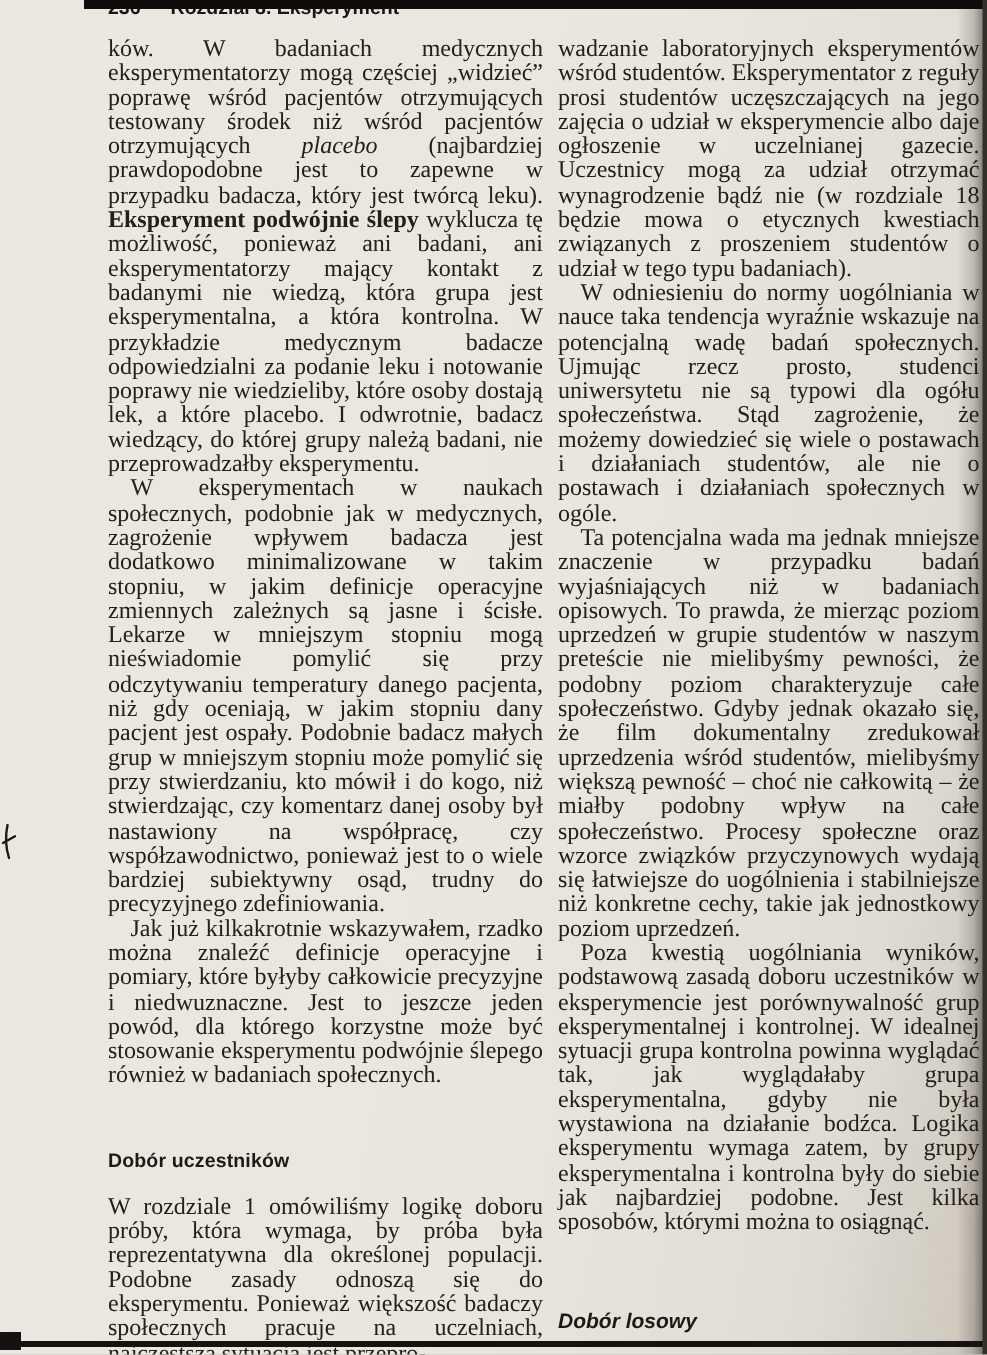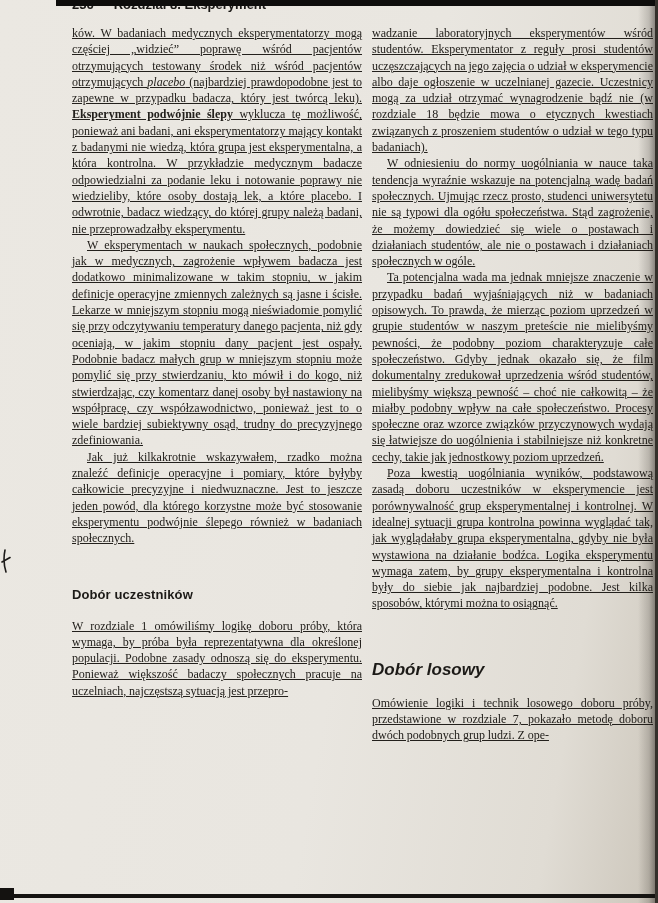--- a/index.html
+++ b/index.html
@@ -28,33 +28,33 @@
     font-family:"Liberation Sans", sans-serif;font-weight:bold;font-size:13px;
     display:flex;gap:20px;color:#191715;white-space:nowrap;
   }
 
   
   .col{position:absolute;top:25px;z-index:2;}
   .col-left{left:72px;width:290px;}
   .col-right{left:372px;width:281px;}
 
   .para{
-    margin:0;font-size:12px;line-height:16.3px;text-align:justify;
-    hyphens:auto;-webkit-hyphens:auto;word-spacing:-0.2px;text-decoration:underline;
+    margin:0;font-size:16px;line-height:16.3px;text-align:justify;
+    hyphens:auto;-webkit-hyphens:auto;word-spacing:-0.2px;
   }
   .indent{text-indent:15px;}
   .b{font-weight:bold;}
   .i{font-style:italic;}
 
   h2.section{
     font-family:"Liberation Sans", sans-serif;font-size:13px;font-weight:700;
     margin:40px 0 16px 0;color:#1c1a17;letter-spacing:0.1px;
   }
   h3.subsection{
-    font-family:"Liberation Sans", sans-serif;font-size:17px;font-weight:700;font-style:italic;
+    font-family:"Liberation Sans", sans-serif;font-size:14px;font-weight:700;font-style:italic;
     margin:48px 0 15px 0;color:#1c1a17;
   }
 </style>
 </head>
 <body>
 
 <div class="page">
 
   <div class="running-head">
     <span>236</span>

